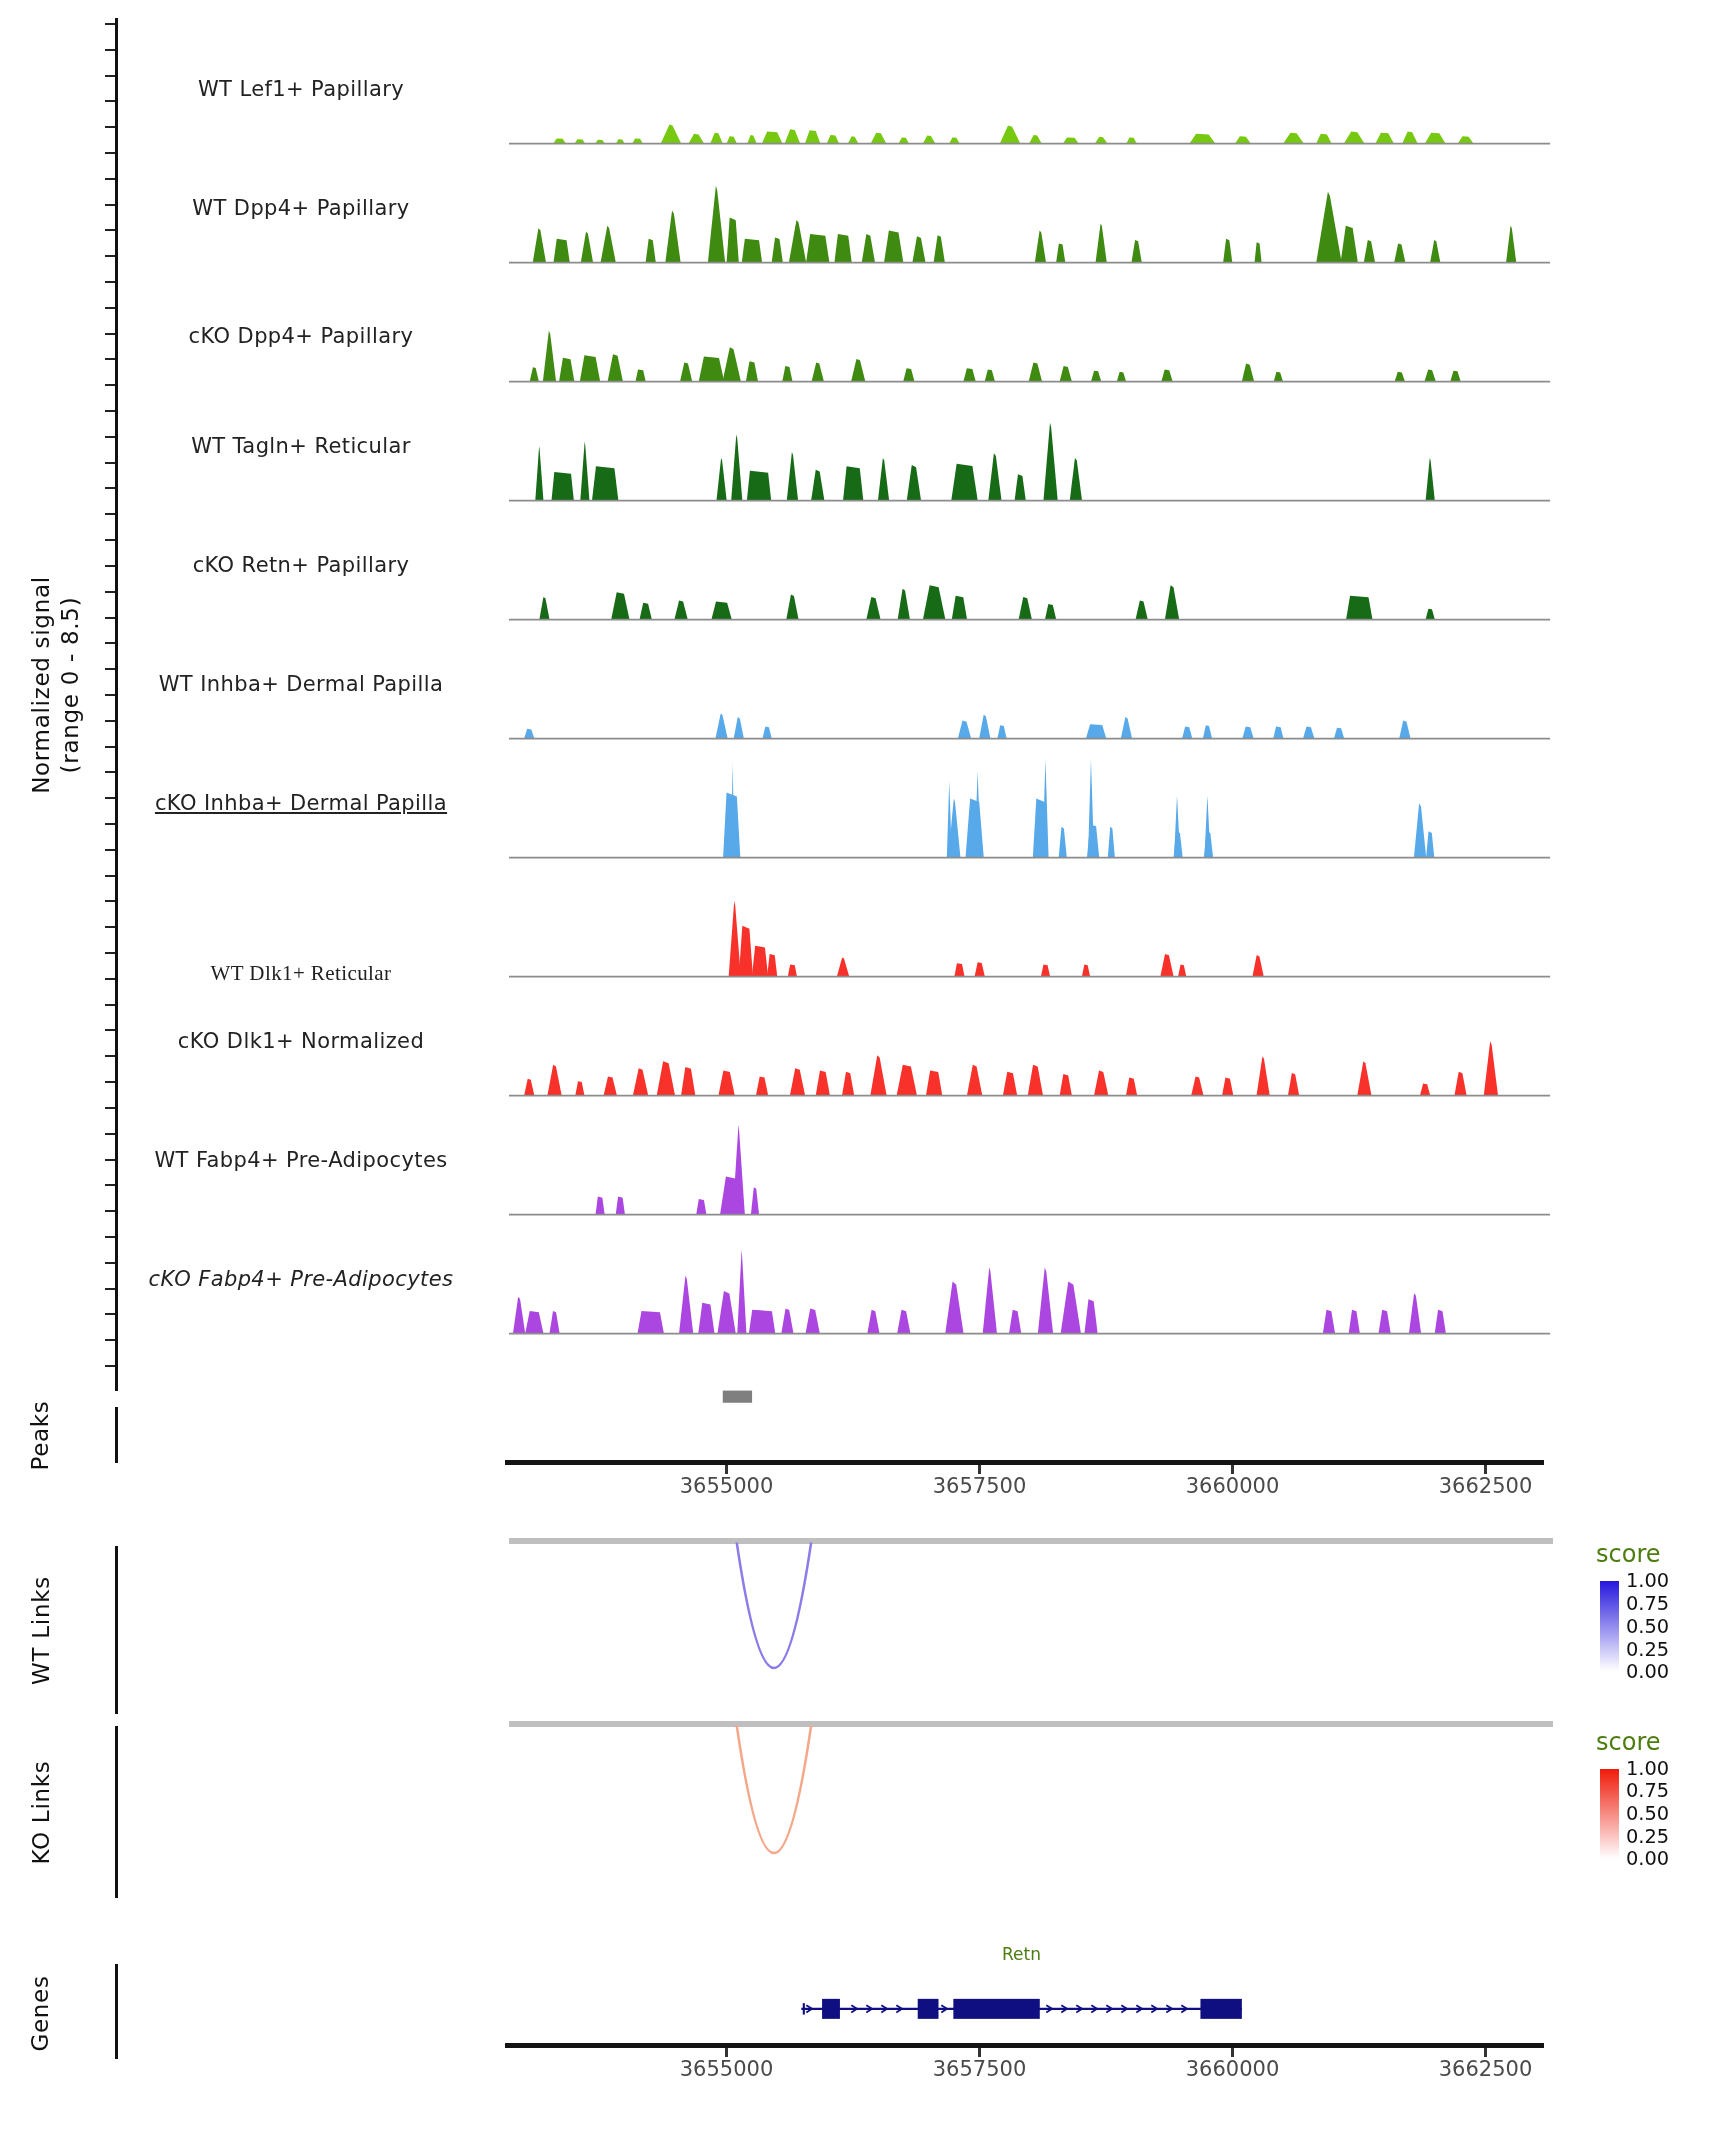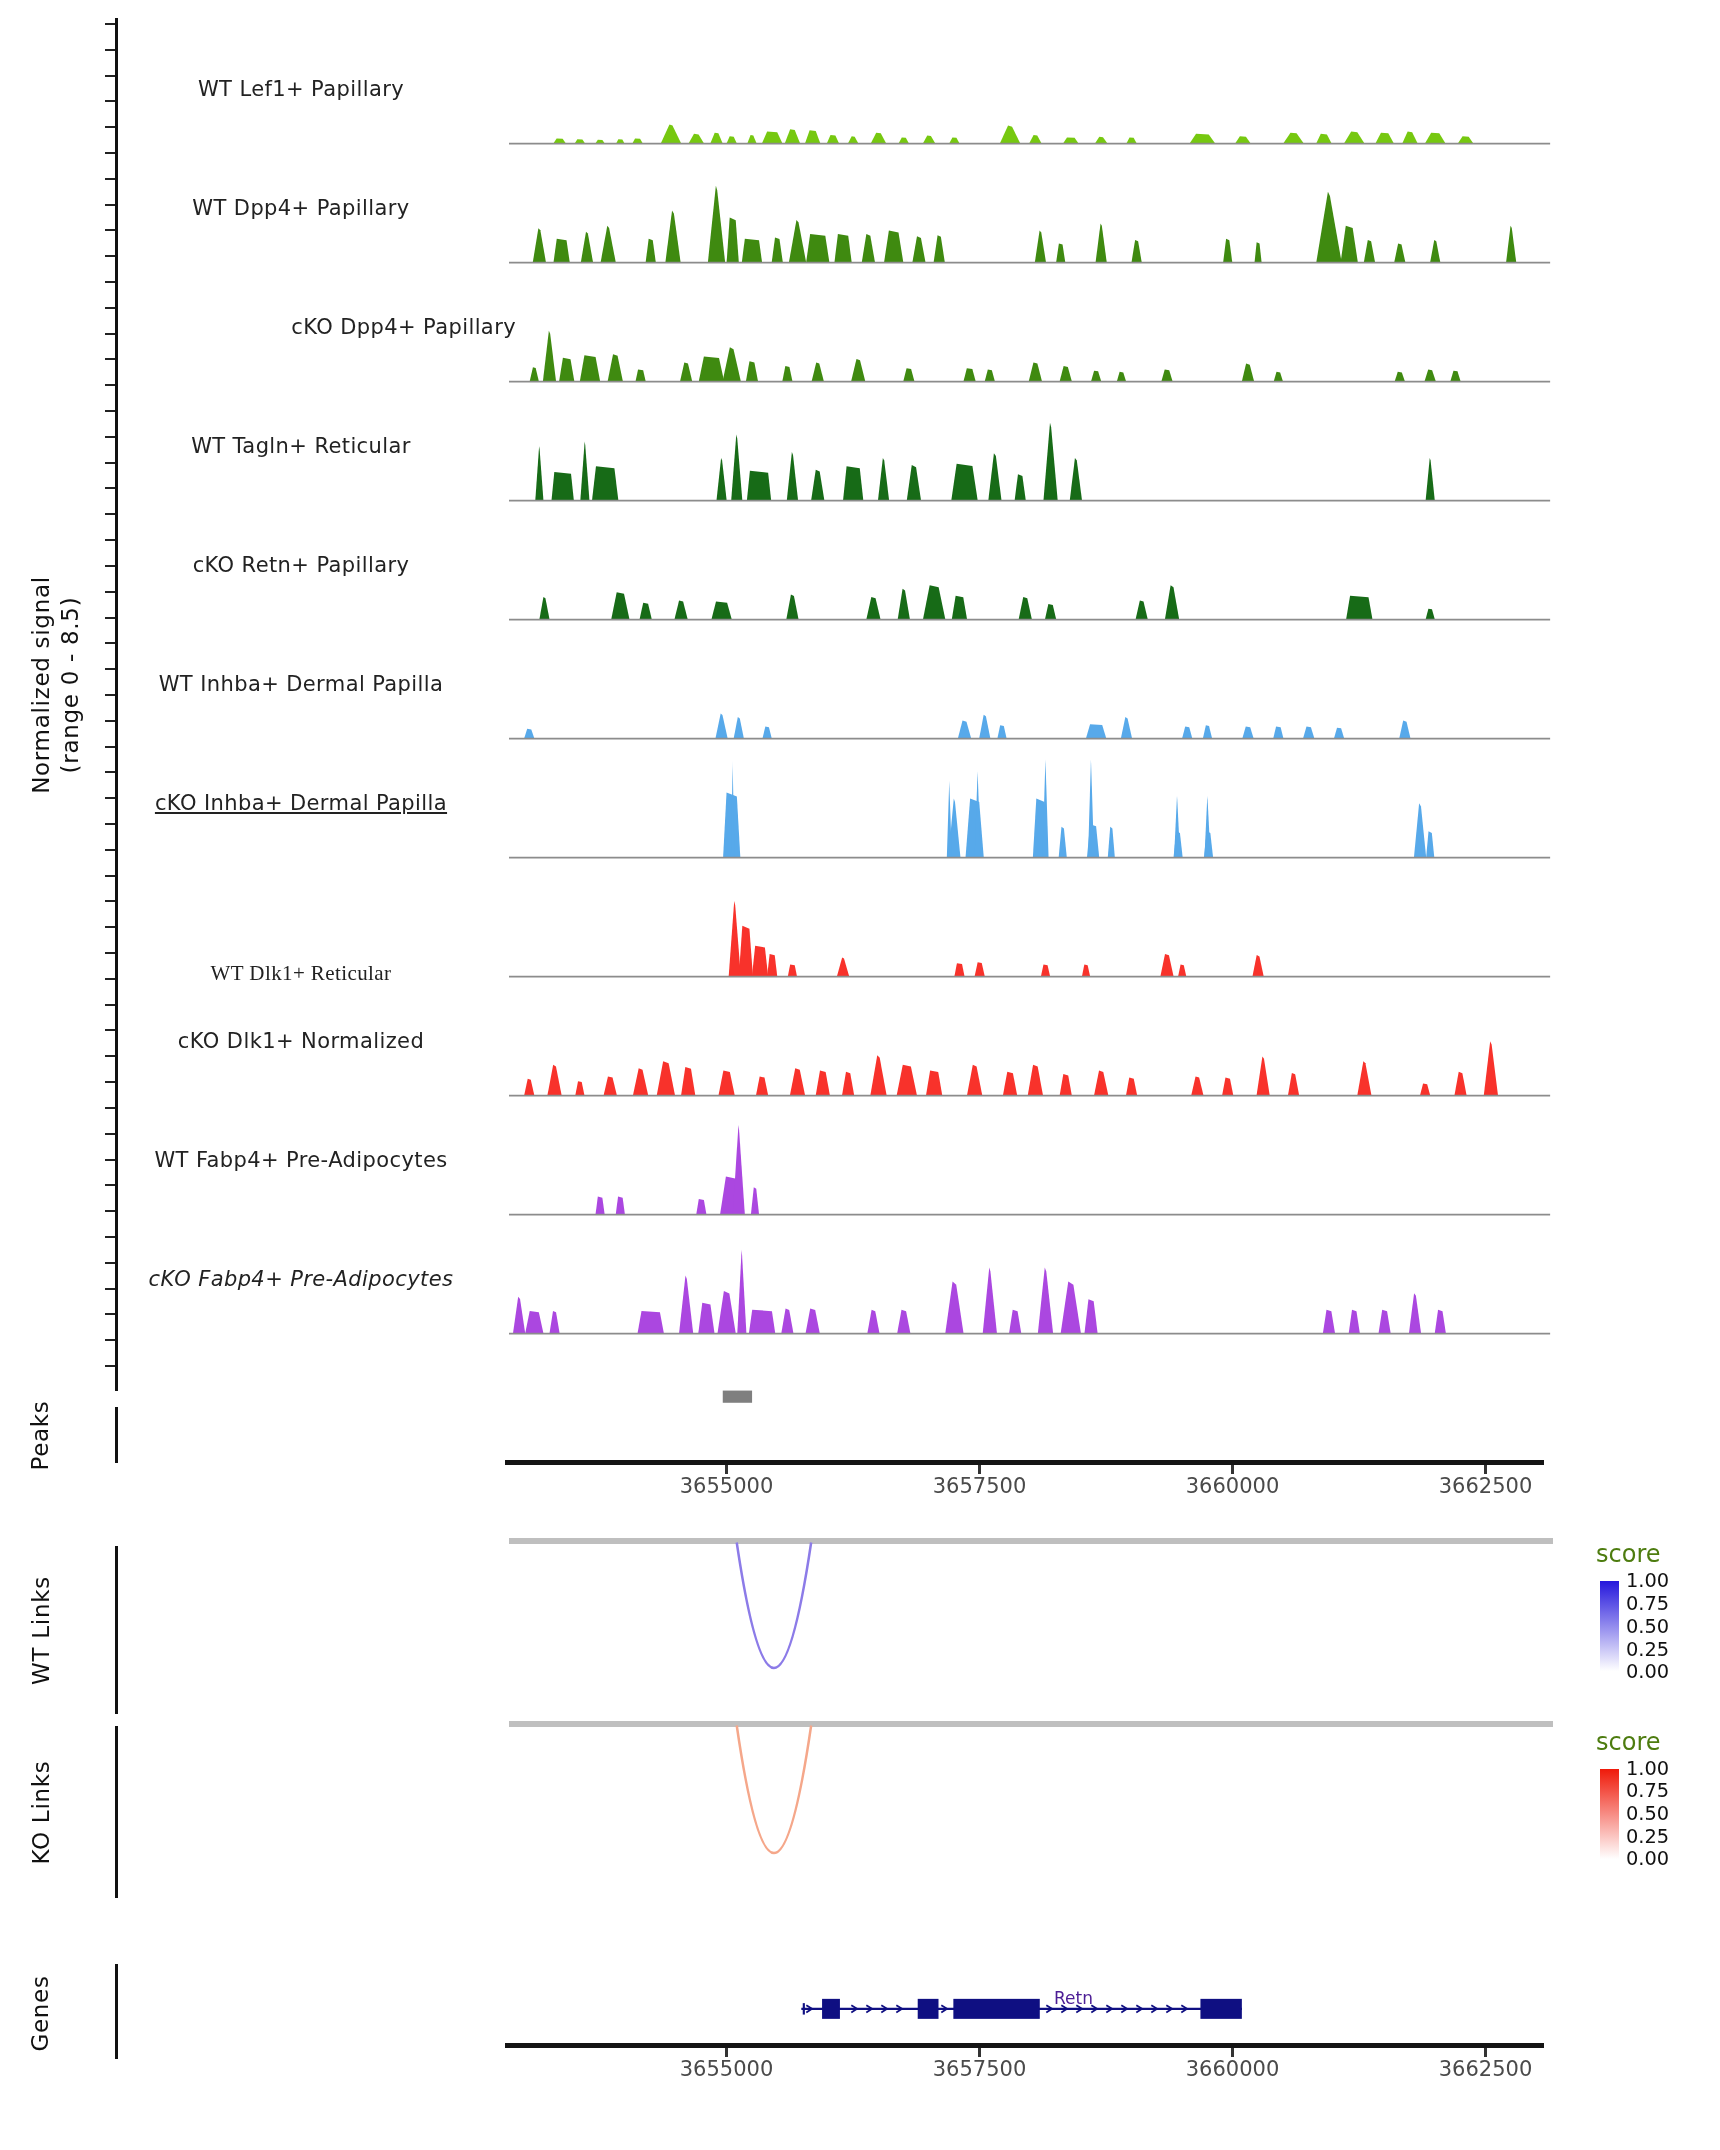--- a/index.html
+++ b/index.html
@@ -12,21 +12,21 @@
   .track-label{position:absolute;left:86px;width:430px;text-align:center;color:#222;
                font-size:21px;letter-spacing:0.4px;white-space:nowrap;}
   .axis-line{position:absolute;height:5px;background:#141414;}
   .axis-tick{position:absolute;width:2.9px;height:9.3px;background:#333;}
   .axis-tick-label{position:absolute;width:143px;text-align:center;color:#4a4a4a;font-size:21px;}
   .axis-title{position:absolute;text-align:center;color:#111;font-size:24.4px;}
   .links-bar{position:absolute;left:509px;width:1044px;height:5.7px;background:#bfbfbf;}
   .legend-title{position:absolute;color:#4d7c0f;font-size:24px;}
   .legend-bar{position:absolute;width:18.6px;height:90px;}
   .legend-label{position:absolute;width:79px;color:#111;font-size:19.4px;line-height:20px;}
-  .gene-name{position:absolute;text-align:right;color:#4c1d95;font-size:17px;margin-top:44px;}
+  .gene-name{position:absolute;text-align:center;color:#4d7c0f;font-size:17px;}
   svg{position:absolute;display:block;}
 </style>
 </head>
 <body>
 
 <div id="figure">
 
   <div class="vlabel" style="left:-159px;top:656px;width:430px;">
     <div>Normalized signal</div>
     <div>(range 0 - 8.5)</div>
@@ -162,21 +162,21 @@
         <polygon points="996.0,141 1000.1,108.2 1004.6,110.2 1008.7,141" fill="#3F8A10"></polygon>
         <polygon points="1039.8,141 1042.7,113.1 1046.7,114.8 1049.6,141" fill="#3F8A10"></polygon>
         <polygon points="1125.9,141 1142.1,42.6 1144.9,48.5 1161.2,141" fill="#3F8A10"></polygon>
         <polygon points="1159.8,141 1167.0,90.2 1176.6,93.2 1183.8,141" fill="#3F8A10"></polygon>
         <polygon points="1192.2,141 1197.7,109.8 1202.3,111.7 1207.8,141" fill="#3F8A10"></polygon>
         <polygon points="1234.6,141 1240.0,114.8 1244.7,116.3 1250.1,141" fill="#3F8A10"></polygon>
         <polygon points="1284.7,141 1290.4,109.8 1293.2,111.7 1298.8,141" fill="#3F8A10"></polygon>
         <polygon points="1390.6,141 1396.8,90.2 1398.5,93.2 1404.7,141" fill="#3F8A10"></polygon>
         <line x1="0" x2="1452" y1="141.5" y2="141.5" stroke="#8C8C8C" stroke-width="2.5"></line>
       </svg>
-      <div class="track-label" style="top: 315px; text-align: right;">cKO Dpp4+ Papillary</div>
+      <div class="track-label" style="top: 324px;">cKO Dpp4+ Papillary</div>
       <svg width="1044" height="105" style="left: 509px; top: 280px;" viewBox="0 0 1456 146">
         <polygon points="28.9,141 33.4,121.3 37.2,122.5 41.6,141" fill="#3F8A10"></polygon>
         <polygon points="47.3,141 55.6,70.5 57.4,74.7 65.6,141" fill="#3F8A10"></polygon>
         <polygon points="69.9,141 75.2,108.2 85.8,110.2 91.1,141" fill="#3F8A10"></polygon>
         <polygon points="98.8,141 105.2,104.9 120.7,107.1 127.1,141" fill="#3F8A10"></polygon>
         <polygon points="137.6,141 145.1,103.3 151.4,105.5 158.8,141" fill="#3F8A10"></polygon>
         <polygon points="176.5,141 180.0,124.6 187.1,125.6 190.6,141" fill="#3F8A10"></polygon>
         <polygon points="238.6,141 244.5,114.8 249.6,116.3 255.5,141" fill="#3F8A10"></polygon>
         <polygon points="264.7,141 271.8,106.6 292.9,108.6 300.0,141" fill="#3F8A10"></polygon>
         <polygon points="297.9,141 308.0,93.4 313.1,96.3 323.3,141" fill="#3F8A10"></polygon>

